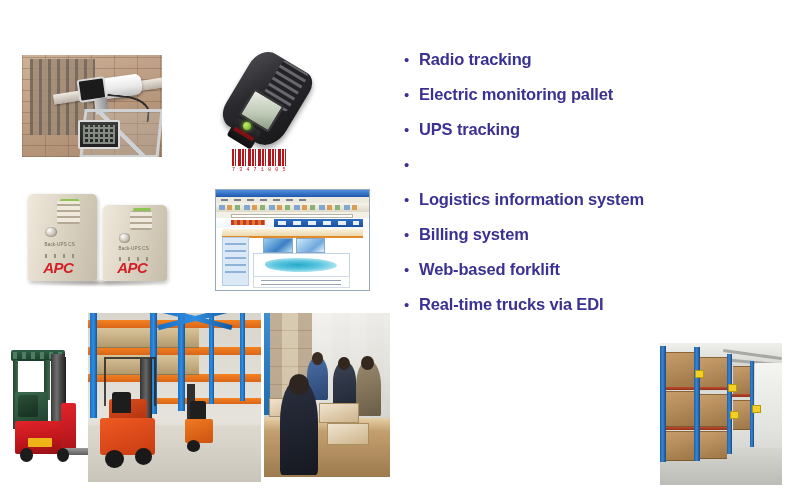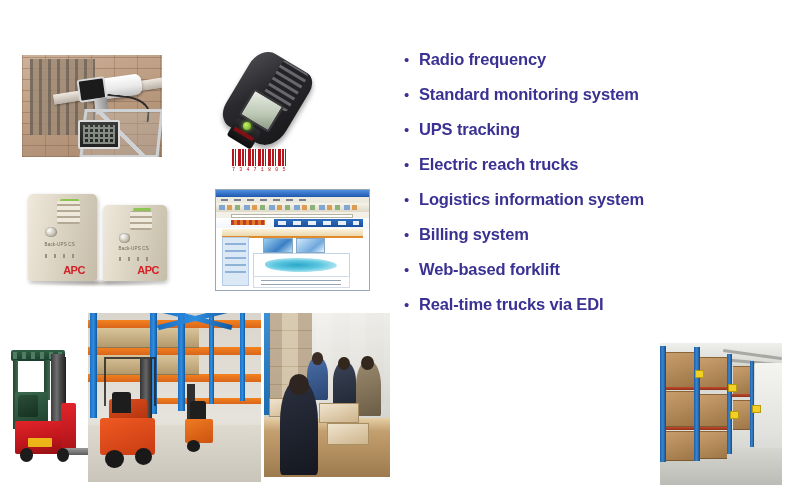--- a/index.html
+++ b/index.html
@@ -246,22 +246,22 @@
   .ups .model {
     position: absolute; left: 24%; top: 55%; width: 50%;
     font-size: 4.5px; color: #6f6657; letter-spacing: .2px; line-height: 5.5px;
   }
   .ups .dots {
     position: absolute; left: 25%; top: 69%; width: 46%; height: 5%;
     background: repeating-linear-gradient(90deg, #9a907e 0 2px, transparent 2px 9px);
   }
   .ups .apc {
     position: absolute; left: 22%; bottom: 6%;
-    font-size: 11px; font-weight: bold; color: #d42027;
-    letter-spacing: -.5px; margin-left: 20px;
+    font-size: 15px; font-weight: bold; color: #d42027;
+    font-style: italic; letter-spacing: -.5px;
   }
   .ups-shadow {
     position: absolute; left: 4%; bottom: 2%; width: 90%; height: 8%;
     background: radial-gradient(ellipse at center, rgba(80,70,60,.35), transparent 70%);
   }
 
   
   #photo-lis { left: 215px; top: 189px; width: 155px; height: 102px; }
   #photo-lis .inner { background: #ffffff; border: 1px solid #9aa7b8; }
   .win-title {
@@ -590,37 +590,36 @@
 </head>
 <body>
 
 <div id="slide">
 
 
   <div id="bullet-list">
 
     <div class="bullet-row">
       <span class="bullet-dot">•</span>
-      <span class="bullet-text">Radio frequency</span>
+      <span class="bullet-text">Radio tracking</span>
     </div>
 
     <div class="bullet-row">
       <span class="bullet-dot">•</span>
-      <span class="bullet-text">Standard monitoring system</span>
+      <span class="bullet-text">Electric monitoring pallet</span>
     </div>
 
     <div class="bullet-row">
       <span class="bullet-dot">•</span>
       <span class="bullet-text">UPS tracking</span>
     </div>
 
     <div class="bullet-row">
       <span class="bullet-dot">•</span>
       <span class="bullet-text">
-        <span class="sub">Electric reach trucks</span>
       </span>
     </div>
 
     <div class="bullet-row">
       <span class="bullet-dot">•</span>
       <span class="bullet-text">Logistics information system</span>
     </div>
 
     <div class="bullet-row">
       <span class="bullet-dot">•</span>

